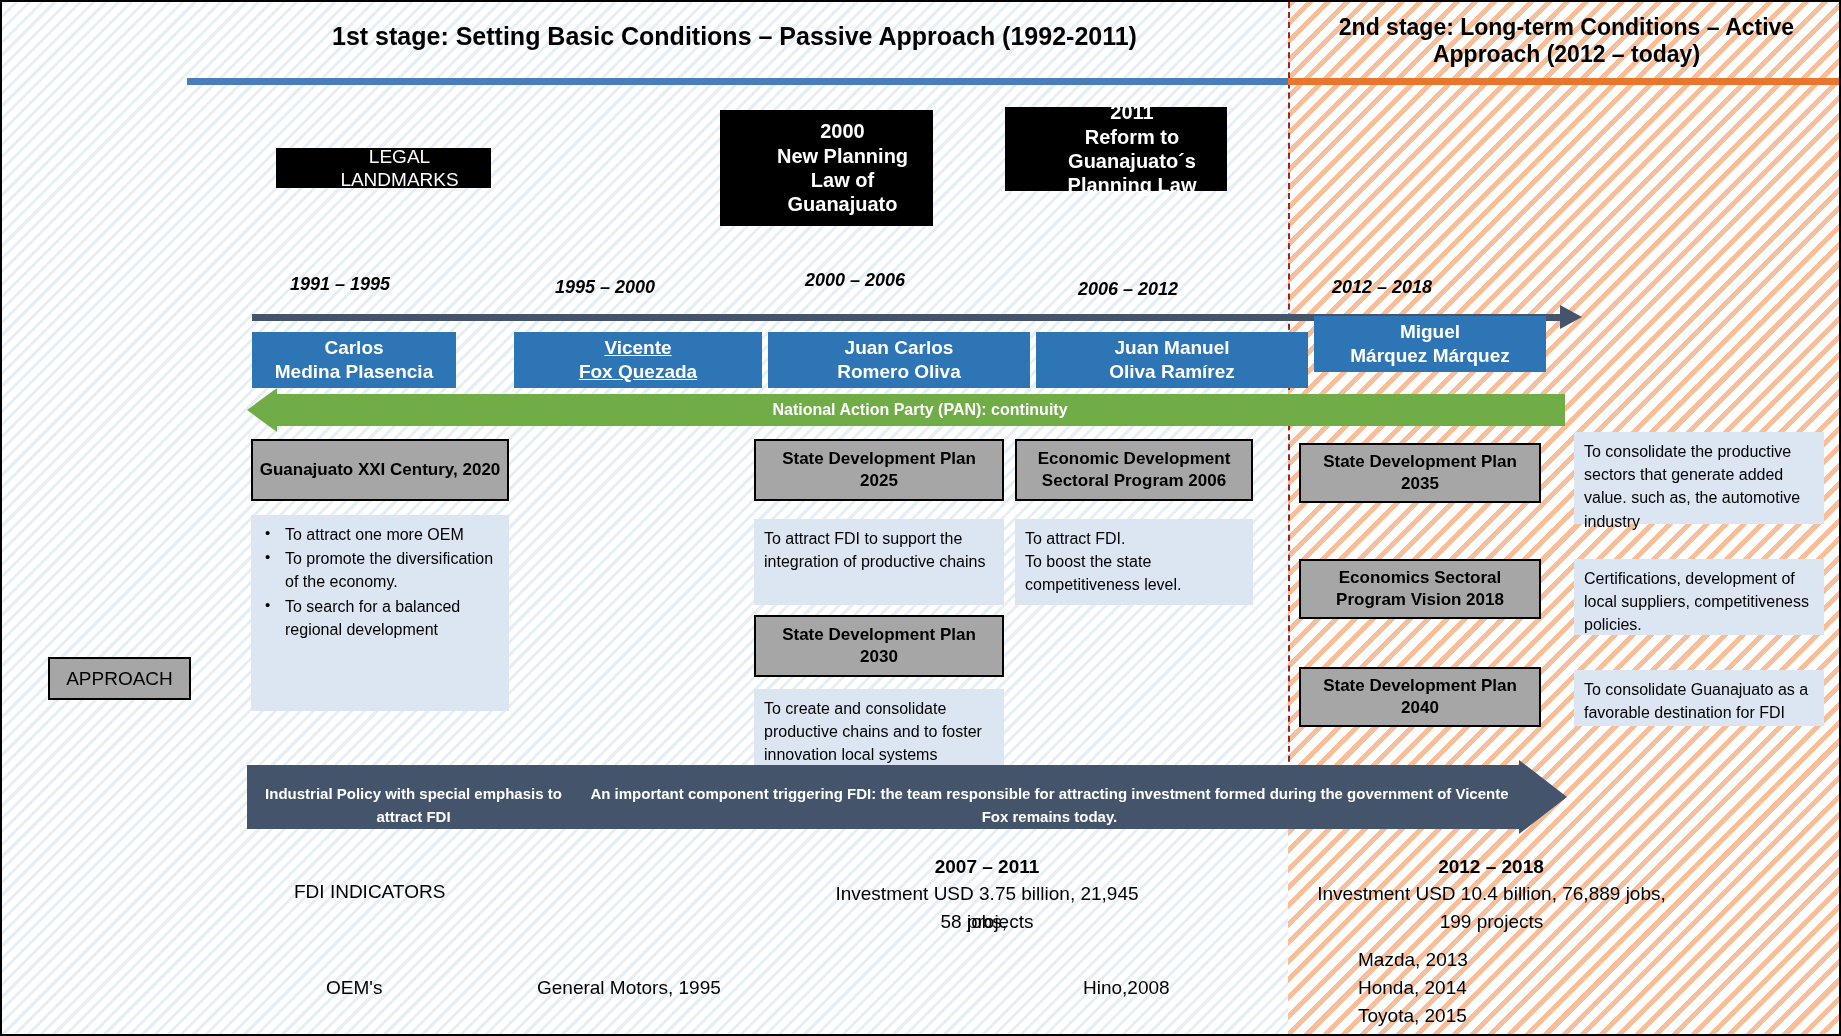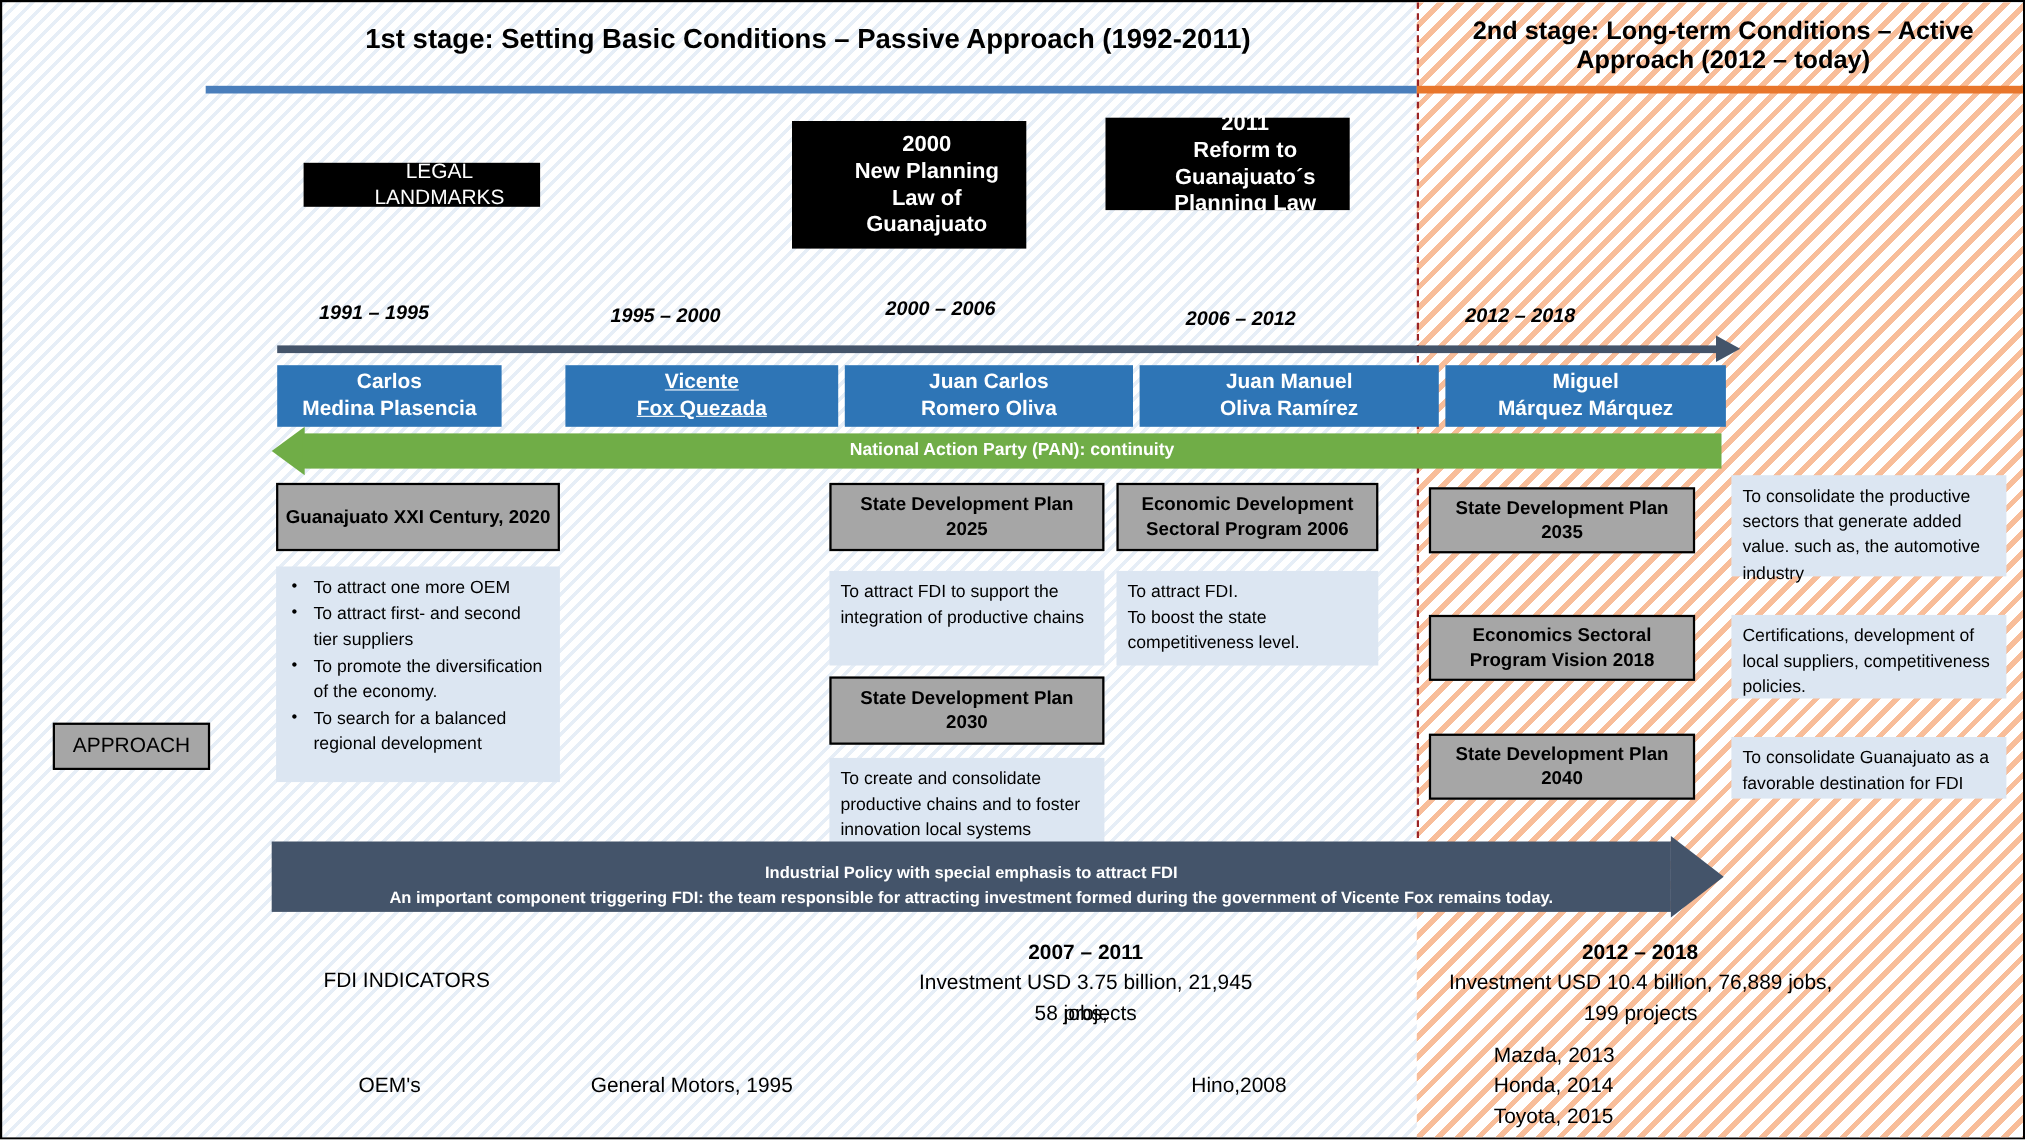--- a/index.html
+++ b/index.html
@@ -157,21 +157,21 @@
   }
   #ip-head {
     position: absolute; right: 0; top: -5px;
     width: 0; height: 0;
     border-top: 37px solid transparent;
     border-bottom: 37px solid transparent;
     border-left: 48px solid #44546a;
   }
   #ip-text {
     position: absolute; left: 0; top: 0; width: 1272px; height: 81px;
-    display: flex; flex-direction: column;
+    display: flex; flex-direction: row;
     align-items: center; justify-content: center;
     color: #fff; font-weight: bold; font-size: 15px; line-height: 1.5;
     text-align: center;
   }
   
   .plain-text {
     position: absolute; color: #000; font-size: 19px; line-height: 1.45;
   }
   .bold-center { font-weight: bold; text-align: center; }
   .center { text-align: center; }
@@ -234,38 +234,37 @@
     <span>Fox Quezada</span>
   </div>
   <div class="gov-box" style="left:766px; top:330px; width:262px;">
     <span>Juan Carlos</span>
     <span>Romero Oliva</span>
   </div>
   <div class="gov-box" style="left:1034px; top:330px; width:272px;">
     <span>Juan Manuel</span>
     <span>Oliva Ramírez</span>
   </div>
-  <div class="gov-box" style="left:1312px; top:330px; width:255px;">
+  <div class="gov-box" style="left:1312px; top:314px; width:232px;">
     <span>Miguel</span>
     <span>Márquez Márquez</span>
   </div>
 
   <div id="pan-arrow">
     <div id="pan-arrow-head"></div>
     <div id="pan-arrow-body"></div>
     <div id="pan-arrow-text">National Action Party (PAN): continuity</div>
   </div>
 
   <div id="approach-label">APPROACH</div>
 
   <div class="plan-box" style="left:249px; top:437px; width:258px; height:62px;">Guanajuato XXI Century, 2020</div>
   <div class="detail-box" style="left:249px; top:513px; width:258px; height:196px;">
     <ul>
       <li>To attract one more OEM</li>
-      <li>To attract first- and second tier suppliers</li>
       <li>To promote the diversification of the economy.</li>
       <li>To search for a balanced regional development</li>
     </ul>
   </div>
 
   <div class="plan-box" style="left:752px; top:437px; width:250px; height:62px;">State Development  Plan 2025</div>
   <div class="detail-box" style="left:752px; top:517px; width:250px; height:86px;">To attract FDI to support the integration of productive chains</div>
 
   <div class="plan-box" style="left:752px; top:613px; width:250px; height:62px;">State Development  Plan 2030</div>
   <div class="detail-box" style="left:752px; top:687px; width:250px; height:88px;">To create and consolidate productive chains and to foster innovation local systems</div>

